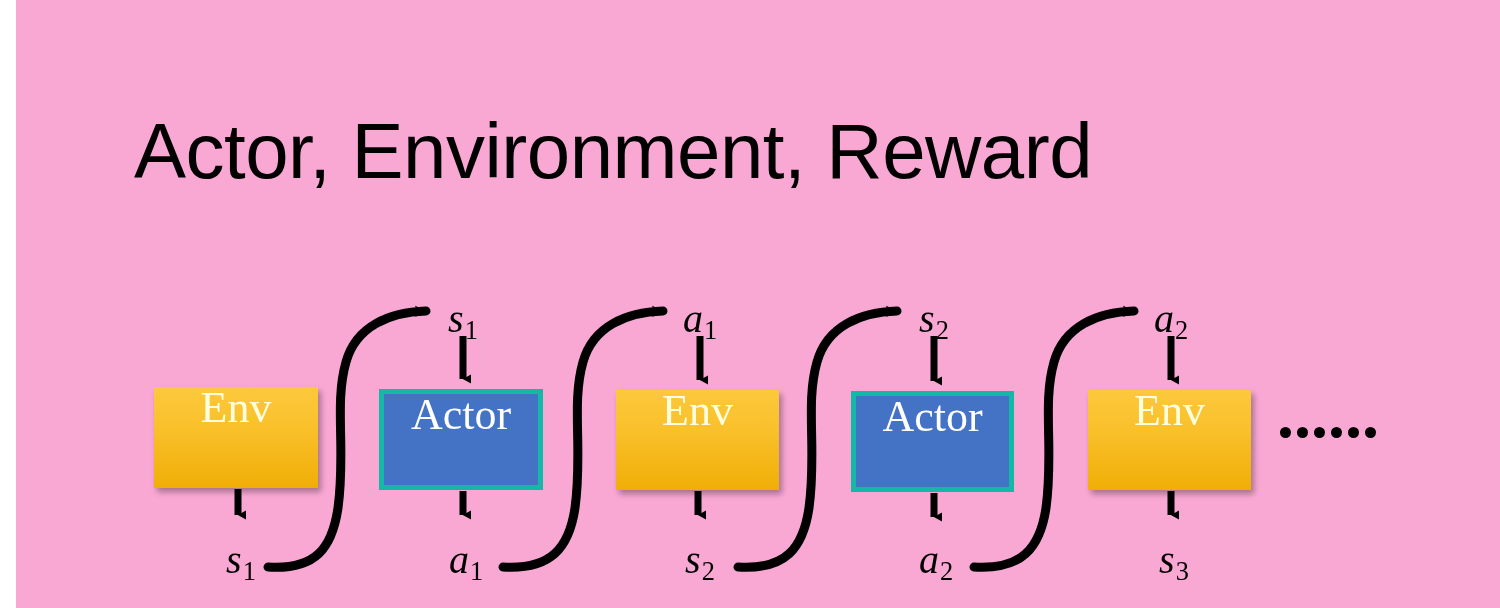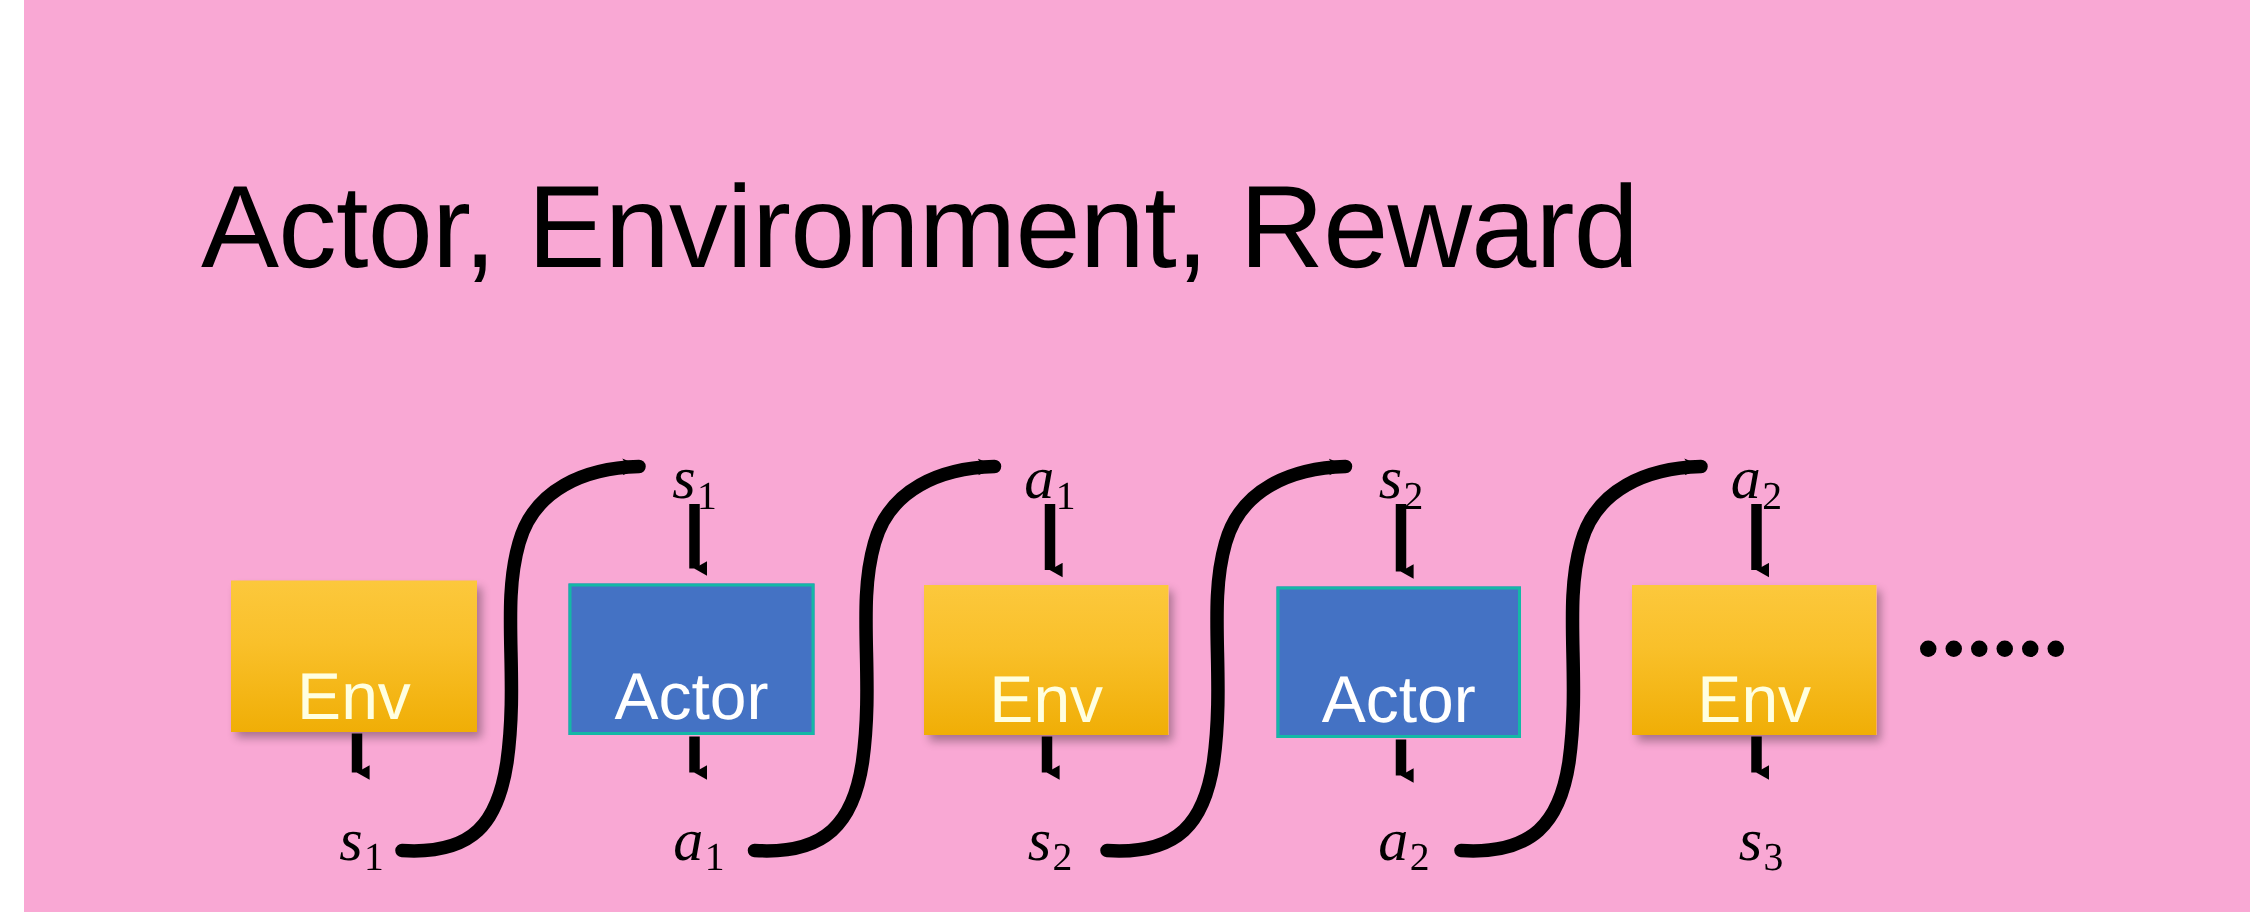--- a/index.html
+++ b/index.html
@@ -51,40 +51,40 @@
     width: 1500px;
     height: 608px;
     pointer-events: none;
   }
 
   
   .node-box {
     position: absolute;
     box-sizing: border-box;
     display: flex;
-    align-items: flex-end;
+    align-items: flex-start;
     justify-content: center;
-    font-family: Liberation Sans, sans-serif;
+    font-family: Liberation Serif, serif;
     font-weight: 400;
     line-height: 1;
   }
 
   .node-box.env {
     background: linear-gradient(180deg, #FCC83C 0%, #F9C02A 42%, #F0AE06 100%);
     color: #FFFFE0;
     font-size: 44px;
     box-shadow: 3px 4px 6px rgba(0,0,0,0.33);
     border: none;
   }
 
   .node-box.actor {
     background: #4472C4;
     color: #FFFFFF;
     font-size: 44px;
-    border: 2px solid #14b8a6;
+    border: 5px solid #14b8a6;
     box-shadow: none;
   }
 
   .node-box .box-label {
     display: block;
     transform: translateY(-1px);
   }
 
   
   .math-label {

